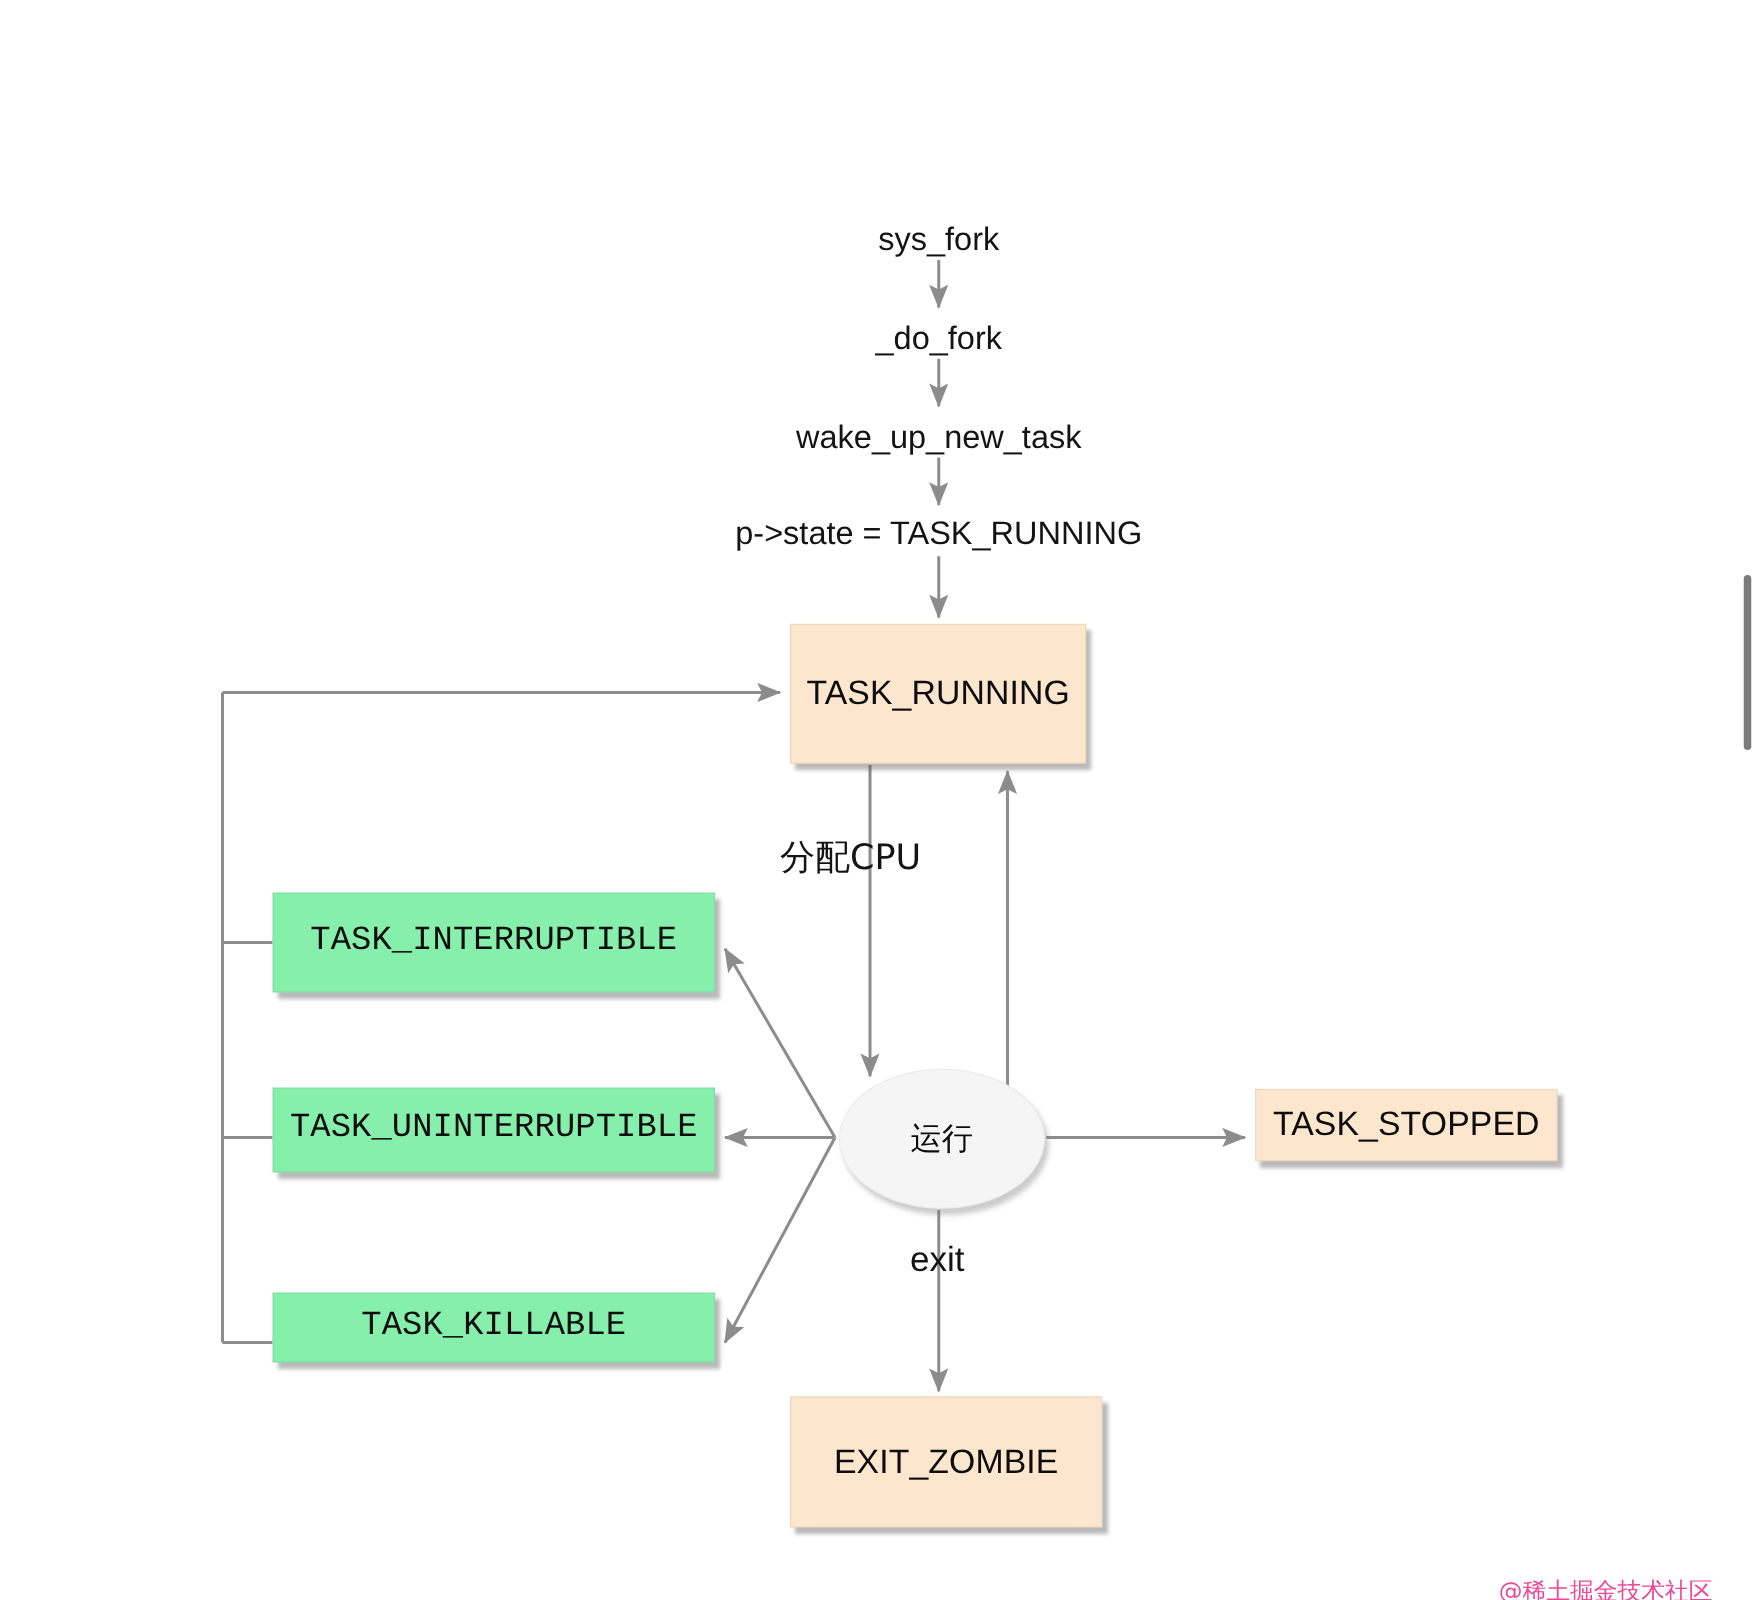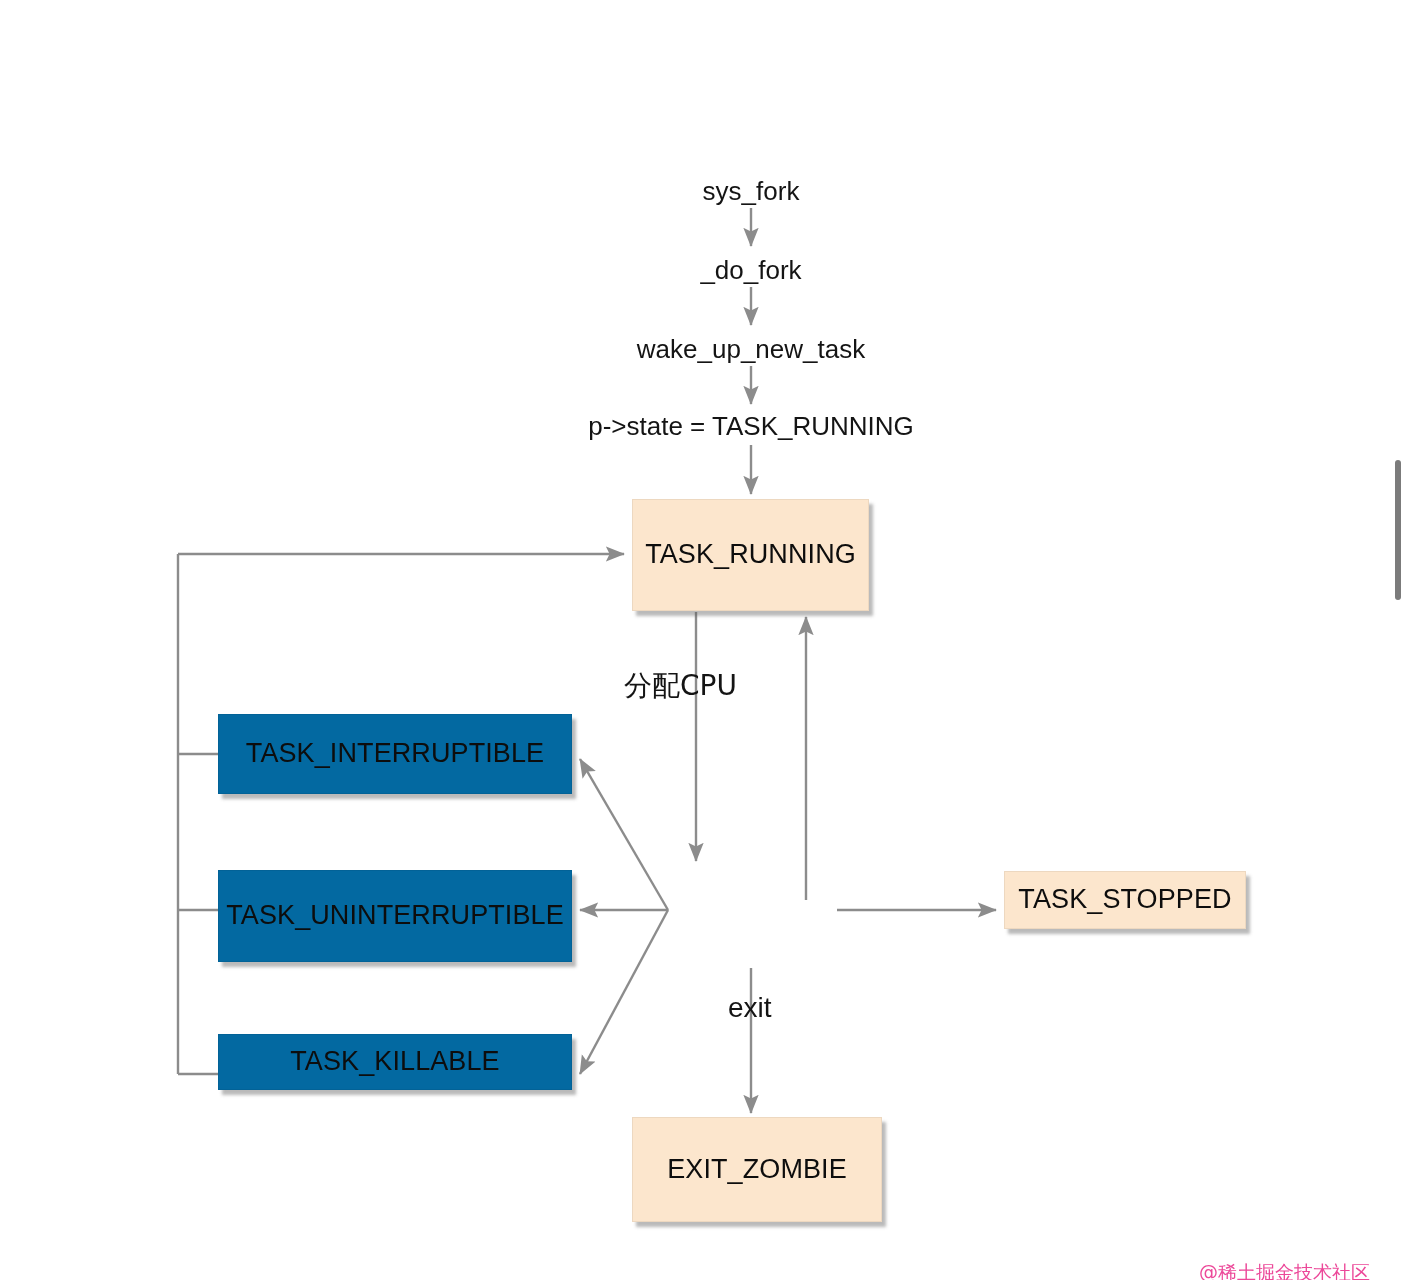--- a/index.html
+++ b/index.html
@@ -48,21 +48,22 @@
   .node.box {
     border: 1px solid rgba(0,0,0,0.06);
     box-shadow: 4px 5px 3px rgba(90,90,90,0.42);
   }
 
   .node.box.peach {
     background: #fce6cd;
   }
 
   .node.box.cream {
-    background: #0369a1;
+    background: #86efac;
+    font-family: Liberation Mono, monospace;
   }
 
   .node.ellipse {
     background: #f5f5f5;
     border: 1px solid #ececec;
     border-radius: 50%;
     box-shadow: 3px 5px 4px rgba(120,120,120,0.38);
   }
 
   .node-label {
@@ -157,26 +158,29 @@
 
   <div class="flow-text" style="left:751px; top:148px;">sys_fork</div>
   <div class="flow-text" style="left:751px; top:227px;">_do_fork</div>
   <div class="flow-text" style="left:751px; top:306px;">wake_up_new_task</div>
   <div class="flow-text" style="left:751px; top:383px;">p-&gt;state = TASK_RUNNING</div>
 
   <div class="node box peach" style="left:632px; top:471px; width:237px; height:112px;">
     <span class="node-label">TASK_RUNNING</span>
   </div>
 
+  <div class="node ellipse" style="left:671px; top:827px; width:165px; height:112px;">
+    <span class="node-label">运行</span>
+  </div>
 
   <div class="node box cream" style="left:218px; top:686px; width:354px; height:80px;">
     <span class="node-label">TASK_INTERRUPTIBLE</span>
   </div>
 
-  <div class="node box cream" style="left:218px; top:842px; width:354px; height:92px;">
+  <div class="node box cream" style="left:218px; top:842px; width:354px; height:68px;">
     <span class="node-label">TASK_UNINTERRUPTIBLE</span>
   </div>
 
   <div class="node box cream" style="left:218px; top:1006px; width:354px; height:56px;">
     <span class="node-label">TASK_KILLABLE</span>
   </div>
 
   <div class="node box peach" style="left:1004px; top:843px; width:242px; height:58px;">
     <span class="node-label">TASK_STOPPED</span>
   </div>

